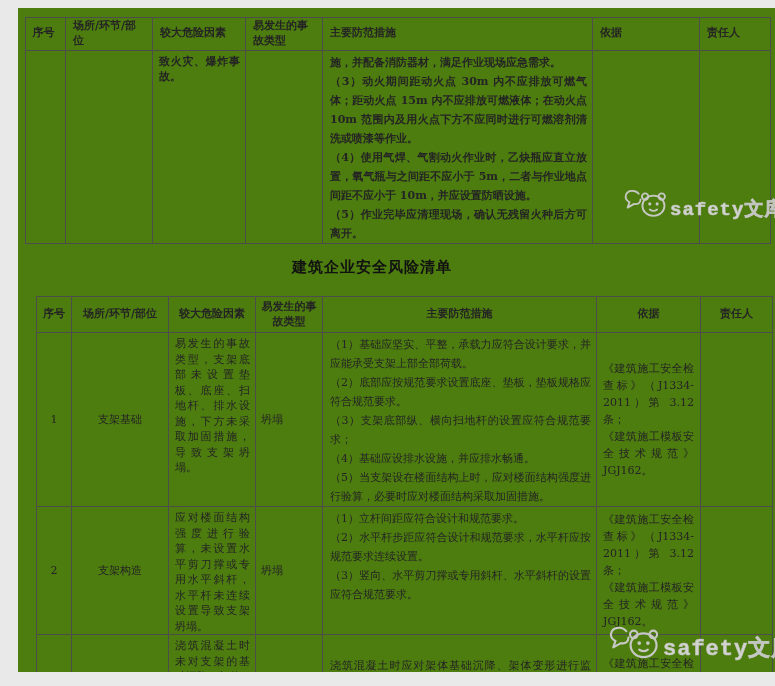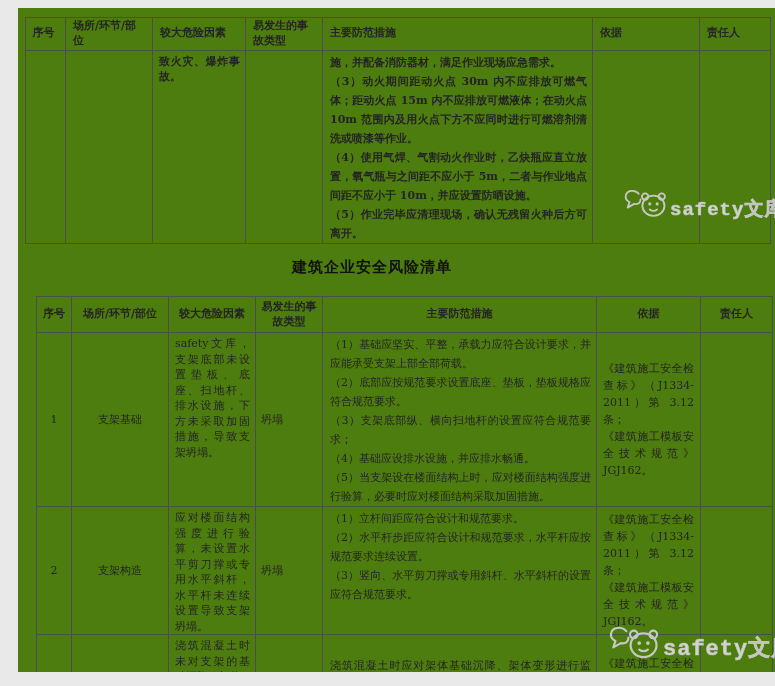--- a/index.html
+++ b/index.html
@@ -150,21 +150,21 @@
           <th>易发生的事故类型</th>
           <th>主要防范措施</th>
           <th>依据</th>
           <th>责任人</th>
         </tr>
       </thead>
       <tbody>
         <tr class="r1">
           <td class="seq">1</td>
           <td class="loc">支架基础</td>
-          <td class="risk">safety文库，支架底部未设置垫板、底座、扫地杆、排水设施，下方未采取加固措施，导致支架坍塌。</td>
+          <td class="risk">易发生的事故类型，支架底部未设置垫板、底座、扫地杆、排水设施，下方未采取加固措施，导致支架坍塌。</td>
           <td class="type">坍塌</td>
           <td class="meas">（1）基础应坚实、平整，承载力应符合设计要求，并应能承受支架上部全部荷载。
 （2）底部应按规范要求设置底座、垫板，垫板规格应符合规范要求。
 （3）支架底部纵、横向扫地杆的设置应符合规范要求；
 （4）基础应设排水设施，并应排水畅通。
 （5）当支架设在楼面结构上时，应对楼面结构强度进行验算，必要时应对楼面结构采取加固措施。</td>
           <td class="basis">《建筑施工安全检查标》（J1334-2011）第 3.12 条；
 《建筑施工模板安全技术规范》JGJ162。</td>
           <td></td>
         </tr>

